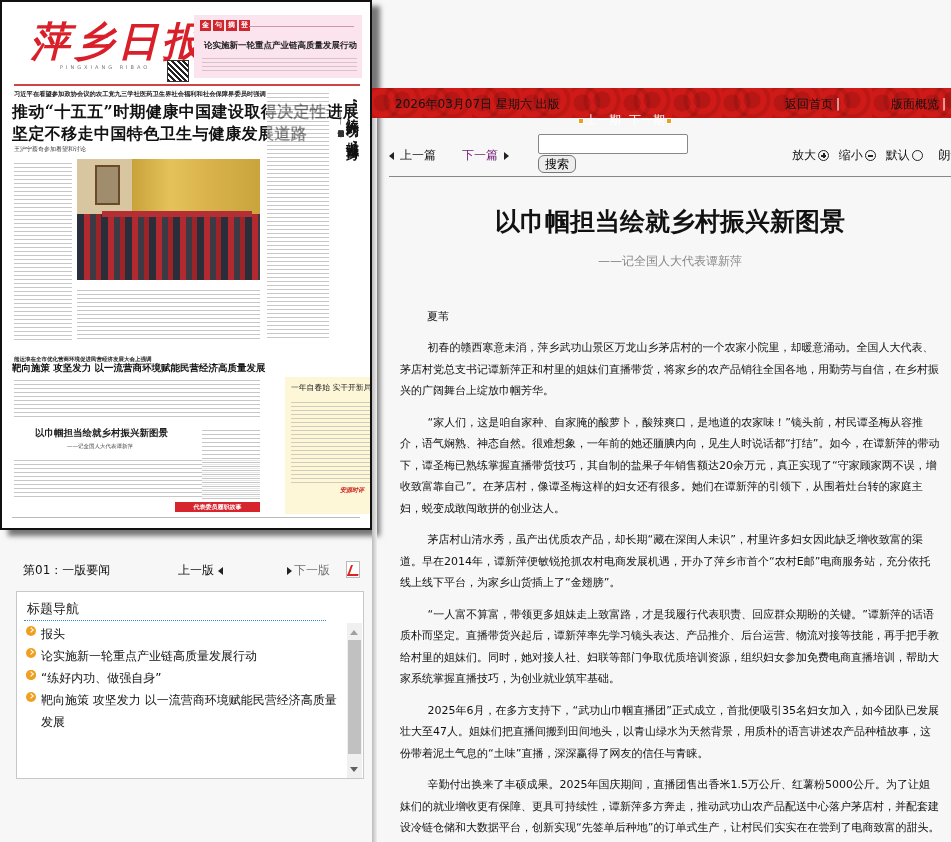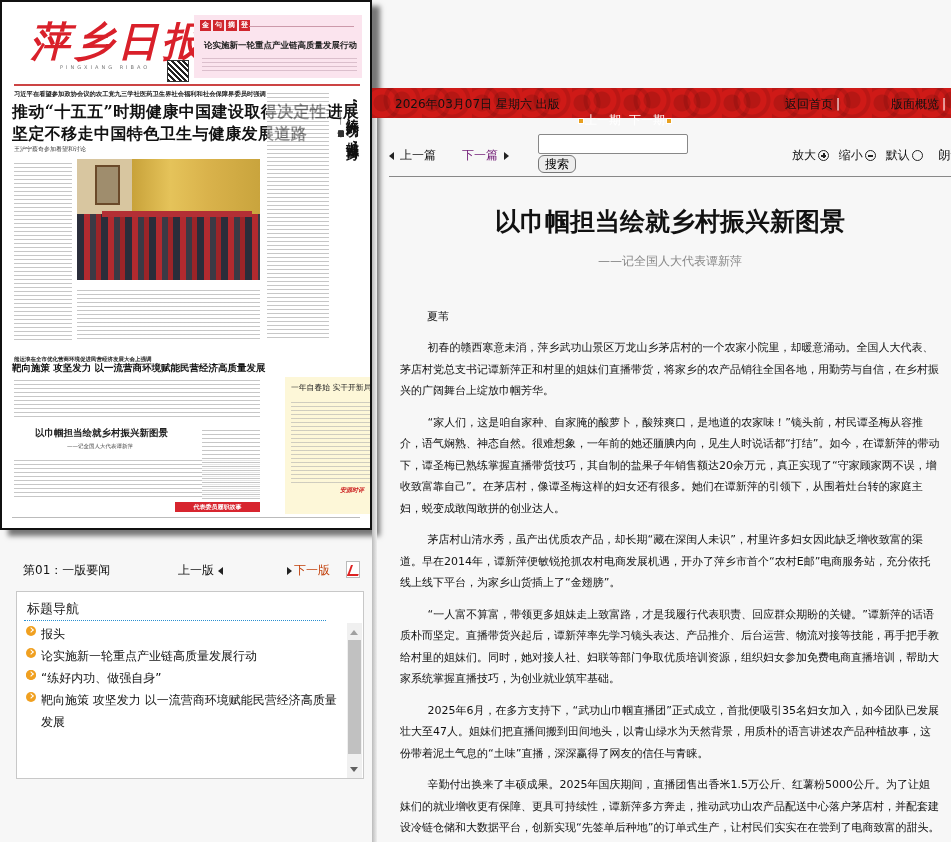--- a/index.html
+++ b/index.html
@@ -39,21 +39,21 @@
   .box-yellow .logo2 { position: absolute; left: 55px; top: 109px; font-size: 6px; font-style: italic; color: #c22; font-weight: bold; }
   .headline3 { position: absolute; left: 33px; top: 425px; font-family: "DejaVu Serif", serif; font-size: 9.5px; font-weight: bold; color: #222; white-space: nowrap; }
   .sub3 { position: absolute; left: 65px; top: 441px; font-size: 5.5px; color: #444; white-space: nowrap; }
   .redbar { position: absolute; left: 173px; top: 500px; width: 85px; height: 10px; background: #d7252e; color: #fff; font-size: 6px; text-align: center; line-height: 10px; font-weight: bold; }
   .footer-rule { position: absolute; left: 10px; top: 515px; width: 348px; height: 1px; background: #bbb; }
 
   
   .pagenav { position: absolute; left: 20px; top: 562px; width: 345px; height: 20px; font-size: 12px; }
   .pagenav .cur { position: absolute; left: 3px; top: 0; color: #111; }
   .pagenav .prev { position: absolute; left: 158px; top: 0; color: #111; cursor: pointer; }
-  .pagenav .next { position: absolute; left: 227px; top: 0; color: #c2410c; cursor: pointer; padding-left: 40px; }
+  .pagenav .next { position: absolute; left: 227px; top: 0; color: #737373; cursor: pointer; padding-left: 40px; }
   .pagenav .pdf { position: absolute; left: 326px; top: -1px; width: 14px; height: 17px; background: #fff; border: 1px solid #bbb; }
   .pagenav .pdf::after { content: ""; position: absolute; left: 2px; top: 3px; width: 9px; height: 9px; border-left: 2px solid #d22; border-bottom: 2px solid #d22; transform: skewX(-20deg); }
 
   
   .titlenav { position: absolute; left: 16px; top: 591px; width: 348px; height: 188px; background: #fff; border: 1px solid #c8c8c8; overflow: hidden; }
   .titlenav .hd { position: absolute; left: 10px; top: 8px; font-size: 13px; color: #222; }
   .titlenav .dots { position: absolute; left: 7px; top: 28px; width: 302px; border-top: 1px dotted #2a8fd0; }
   .titlenav ul { position: absolute; left: 8px; top: 31px; width: 318px; list-style: none; }
   .titlenav li { position: relative; padding-left: 16px; font-size: 12px; line-height: 22px; color: #111; cursor: pointer; }
   .titlenav li .bullet { position: absolute; left: 1px; top: 3px; width: 10px; height: 10px; border-radius: 50%; background: #f0a020; }

